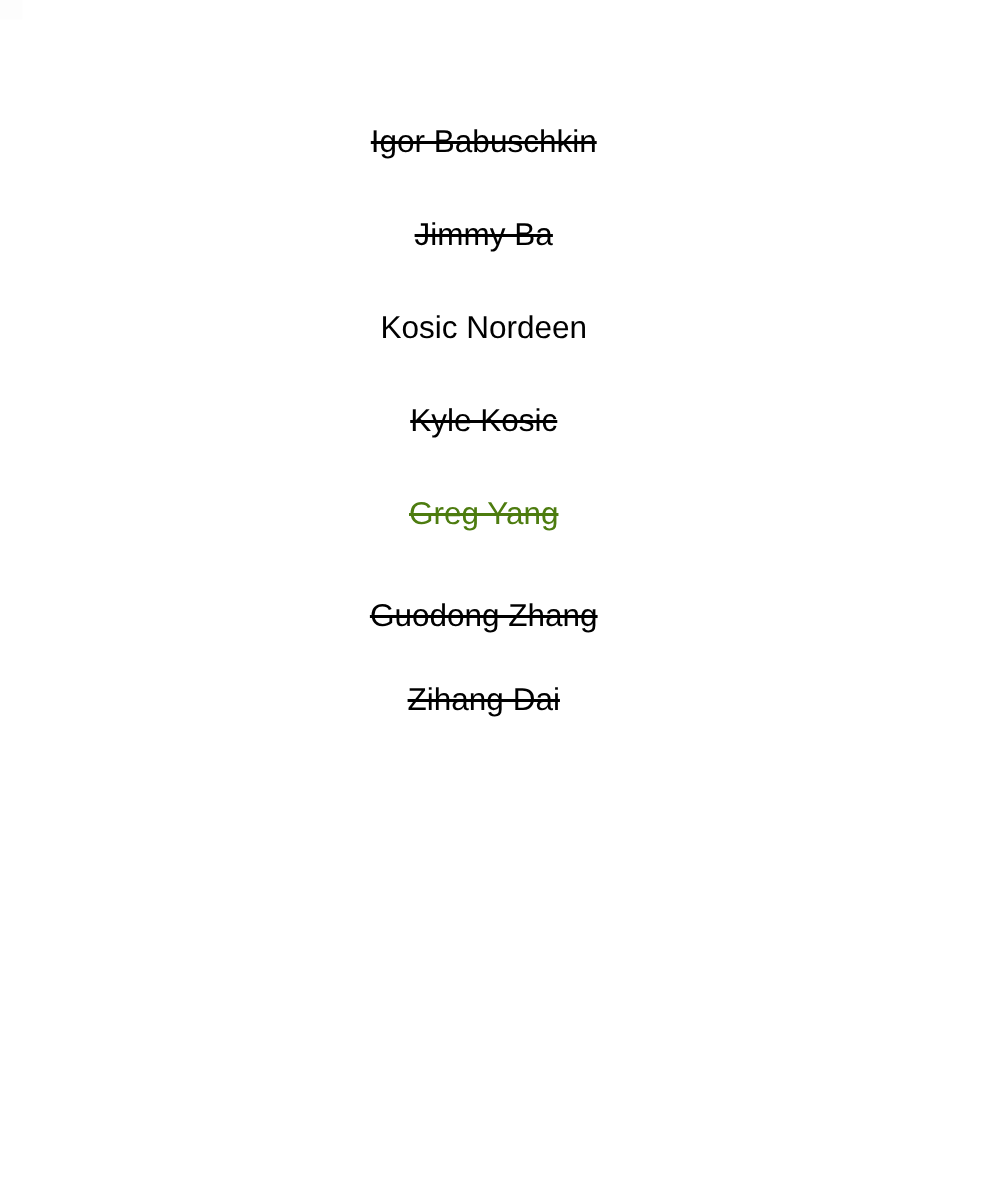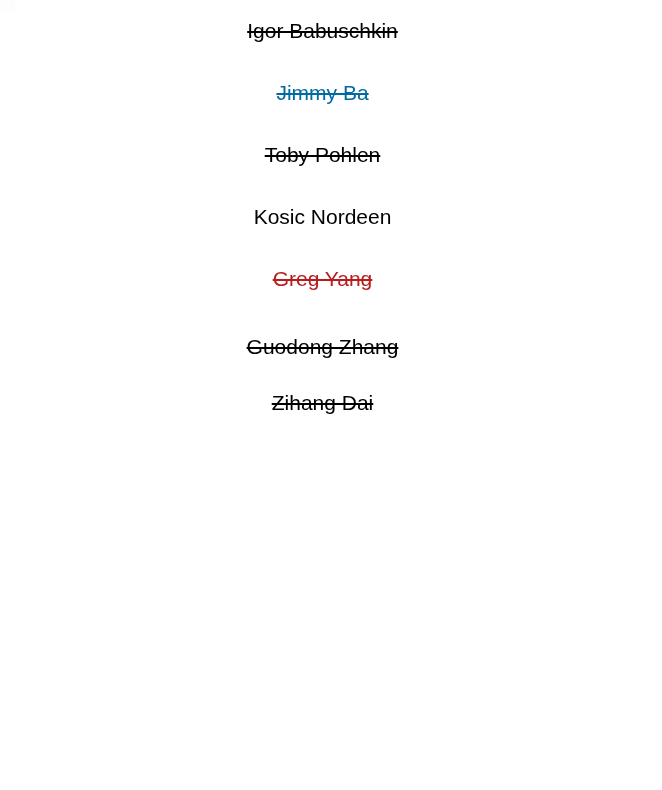--- a/index.html
+++ b/index.html
@@ -16,20 +16,21 @@
   }
   .corner-artifact {
     position: absolute;
     left: 0;
     top: 0;
     width: 15px;
     height: 13px;
     background: #fdfdfd;
   }
   .name-list {
+    padding-top: 64px;
     width: 645px; 
   }
   .name-row {
     height: 62px;
     display: flex;
     align-items: center;
     justify-content: center;
   }
   .name-text {
     font-size: 21px;
@@ -49,34 +50,34 @@
   <div class="corner-artifact" style="background: rgb(253, 253, 253);"></div>
   <div class="name-list" id="name-list">
   <div class="name-row">
     <span class="name-text struck" style="color: rgb(0, 0, 0);">Igor Babuschkin</span>
   </div>
 
 
 
 
   <div class="name-row">
-    <span class="name-text struck" style="color: #0369a1;">Jimmy Ba</span>
+    <span class="name-text struck" style="color: #000000;">Jimmy Ba</span>
   </div>
 
-  <div class="name-row">
-    <span class="name-text struck" style="color: rgb(0, 0, 0);">Toby Pohlen</span>
-  </div>
 
   <div class="name-row">
     <span class="name-text" style="color: rgb(0, 0, 0);">Kosic Nordeen</span>
   </div>
 
+  <div class="name-row">
+    <span class="name-text struck" style="color: rgb(0, 0, 0);">Kyle Kosic</span>
+  </div>
 
   <div class="name-row">
-    <span class="name-text struck" style="color: #b91c1c;">Greg Yang</span>
+    <span class="name-text struck" style="color: #4d7c0f;">Greg Yang</span>
   </div>
 
   <div class="name-row">
     <span class="name-text struck" style="color: rgb(0, 0, 0); margin-top: 12px;">Guodong Zhang</span>
   </div>
 
   <div class="name-row">
     <span class="name-text struck" style="color: rgb(0, 0, 0);">Zihang Dai</span>
   </div>
 </div>

